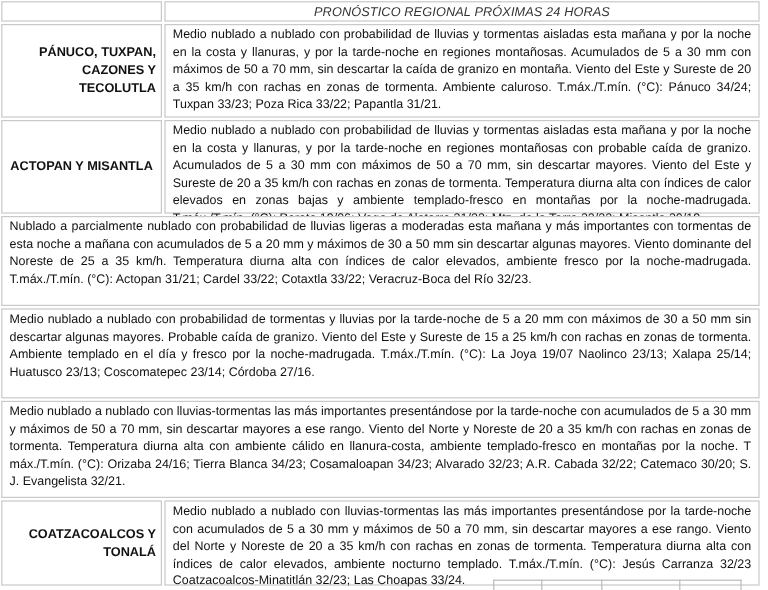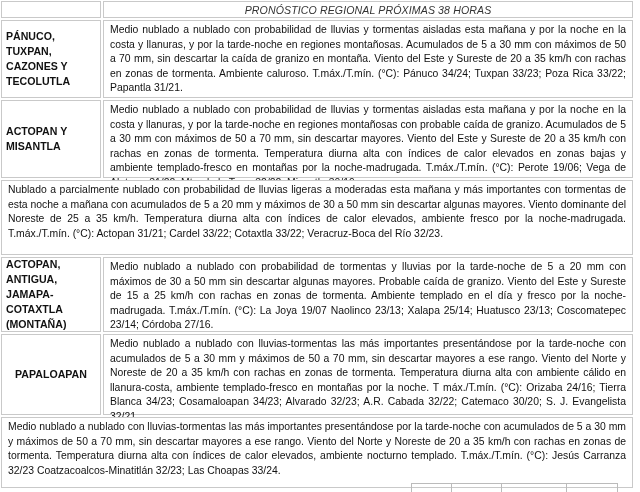--- a/index.html
+++ b/index.html
@@ -1,22 +1,22 @@
 <!DOCTYPE html>
 <html><head>
 <meta charset="utf-8">
 <style>
   html, body { margin:0; padding:0; background:#ffffff; }
   body { width:640px; height:492px; overflow:hidden; position:relative;
          font-family:"Liberation Sans", sans-serif; color:#111; }
   .tbl { position:absolute; left:0; top:0; width:634px; }
   .row { display:flex; }
   .cell { box-sizing:border-box; border:1px solid #c9c9c9; background:#fff; margin:1px; }
-  .left { width:100px; display:flex; align-items:center; justify-content:center;
-          text-align:left; font-weight:bold; font-size:10.6px; line-height:15px; padding:0 4px; }
+  .left { width:134px; display:flex; align-items:center; justify-content:center;
+          text-align:right; font-weight:bold; font-size:10.6px; line-height:15px; padding:0 4px; }
   .right { flex:1; font-size:10.4px; line-height:14.6px; text-align:justify; padding:2px 6px 1px 6px; }
   .hdr { height:19px; }
   .hdr .right { display:flex; align-items:center; justify-content:center; font-style:italic;
                 font-size:10.6px; color:#333; letter-spacing:0.1px; }
   .r1 { height:80px; }
   .r2 { height:80px; }
   .r3 { height:77px; }
   .r4 { height:77px; }
   .r5 { height:83px; }
   .r6 { height:73px; }
@@ -26,42 +26,41 @@
   .footer-boxes div:nth-child(2) { width:50px; }
   .footer-boxes div:nth-child(3) { width:65px; }
   .footer-boxes div:nth-child(4) { width:52px; border-right:1px solid #bbb; }
 </style>
 </head>
 <body>
 
 <div class="tbl">
   <div class="row hdr">
     <div class="cell left"></div>
-    <div class="cell right">PRONÓSTICO REGIONAL PRÓXIMAS 38 HORAS</div>
+    <div class="cell right">PRONÓSTICO REGIONAL PRÓXIMAS 24 HORAS</div>
   </div>
   <div class="row r1">
     <div class="cell left">PÁNUCO, TUXPAN, CAZONES Y TECOLUTLA</div>
     <div class="cell right">Medio nublado a nublado con probabilidad de lluvias y tormentas aisladas esta mañana y por la noche en la costa y llanuras, y por la tarde-noche en regiones montañosas. Acumulados de 5 a 30 mm con máximos de 50 a 70 mm, sin descartar la caída de granizo en montaña. Viento del Este y Sureste de 20 a 35 km/h con rachas en zonas de tormenta. Ambiente caluroso. T.máx./T.mín. (°C): Pánuco 34/24; Tuxpan 33/23; Poza Rica 33/22; Papantla 31/21.</div>
   </div>
   <div class="row r2">
     <div class="cell left">ACTOPAN Y MISANTLA</div>
     <div class="cell right">Medio nublado a nublado con probabilidad de lluvias y tormentas aisladas esta mañana y por la noche en la costa y llanuras, y por la tarde-noche en regiones montañosas con probable caída de granizo. Acumulados de 5 a 30 mm con máximos de 50 a 70 mm, sin descartar mayores. Viento del Este y Sureste de 20 a 35 km/h con rachas en zonas de tormenta. Temperatura diurna alta con índices de calor elevados en zonas bajas y ambiente templado-fresco en montañas por la noche-madrugada. T.máx./T.mín. (°C): Perote 19/06; Vega de Alatorre 31/22; Mtz. de la Torre 32/22; Misantla 30/19.</div>
   </div>
   <div class="row r3">
     <div class="cell right">Nublado a parcialmente nublado con probabilidad de lluvias ligeras a moderadas esta mañana y más importantes con tormentas de esta noche a mañana con acumulados de 5 a 20 mm y máximos de 30 a 50 mm sin descartar algunas mayores. Viento dominante del Noreste de 25 a 35 km/h. Temperatura diurna alta con índices de calor elevados, ambiente fresco por la noche-madrugada. T.máx./T.mín. (°C): Actopan 31/21; Cardel 33/22; Cotaxtla 33/22; Veracruz-Boca del Río 32/23.</div>
   </div>
   <div class="row r4">
-    <div class="cell left">ACTOPAN, ANTIGUA, JAMAPA-COTAXTLA (MONTAÑA)</div>
     <div class="cell right">Medio nublado a nublado con probabilidad de tormentas y lluvias por la tarde-noche de 5 a 20 mm con máximos de 30 a 50 mm sin descartar algunas mayores. Probable caída de granizo. Viento del Este y Sureste de 15 a 25 km/h con rachas en zonas de tormenta. Ambiente templado en el día y fresco por la noche-madrugada. T.máx./T.mín. (°C): La Joya 19/07 Naolinco 23/13; Xalapa 25/14; Huatusco 23/13; Coscomatepec 23/14; Córdoba 27/16.</div>
   </div>
   <div class="row r5">
-    <div class="cell left">PAPALOAPAN</div>
     <div class="cell right">Medio nublado a nublado con lluvias-tormentas las más importantes presentándose por la tarde-noche con acumulados de 5 a 30 mm y máximos de 50 a 70 mm, sin descartar mayores a ese rango. Viento del Norte y Noreste de 20 a 35 km/h con rachas en zonas de tormenta. Temperatura diurna alta con ambiente cálido en llanura-costa, ambiente templado-fresco en montañas por la noche. T máx./T.mín. (°C): Orizaba 24/16; Tierra Blanca 34/23; Cosamaloapan 34/23; Alvarado 32/23; A.R. Cabada 32/22; Catemaco 30/20; S. J. Evangelista 32/21.</div>
   </div>
   <div class="row r6">
+    <div class="cell left">COATZACOALCOS Y TONALÁ</div>
     <div class="cell right">Medio nublado a nublado con lluvias-tormentas las más importantes presentándose por la tarde-noche con acumulados de 5 a 30 mm y máximos de 50 a 70 mm, sin descartar mayores a ese rango. Viento del Norte y Noreste de 20 a 35 km/h con rachas en zonas de tormenta. Temperatura diurna alta con índices de calor elevados, ambiente nocturno templado. T.máx./T.mín. (°C): Jesús Carranza 32/23 Coatzacoalcos-Minatitlán 32/23; Las Choapas 33/24.</div>
   </div>
 </div>
 
 <div class="footer-boxes">
   <div></div>
   <div></div>
   <div></div>
   <div></div>
 </div>

